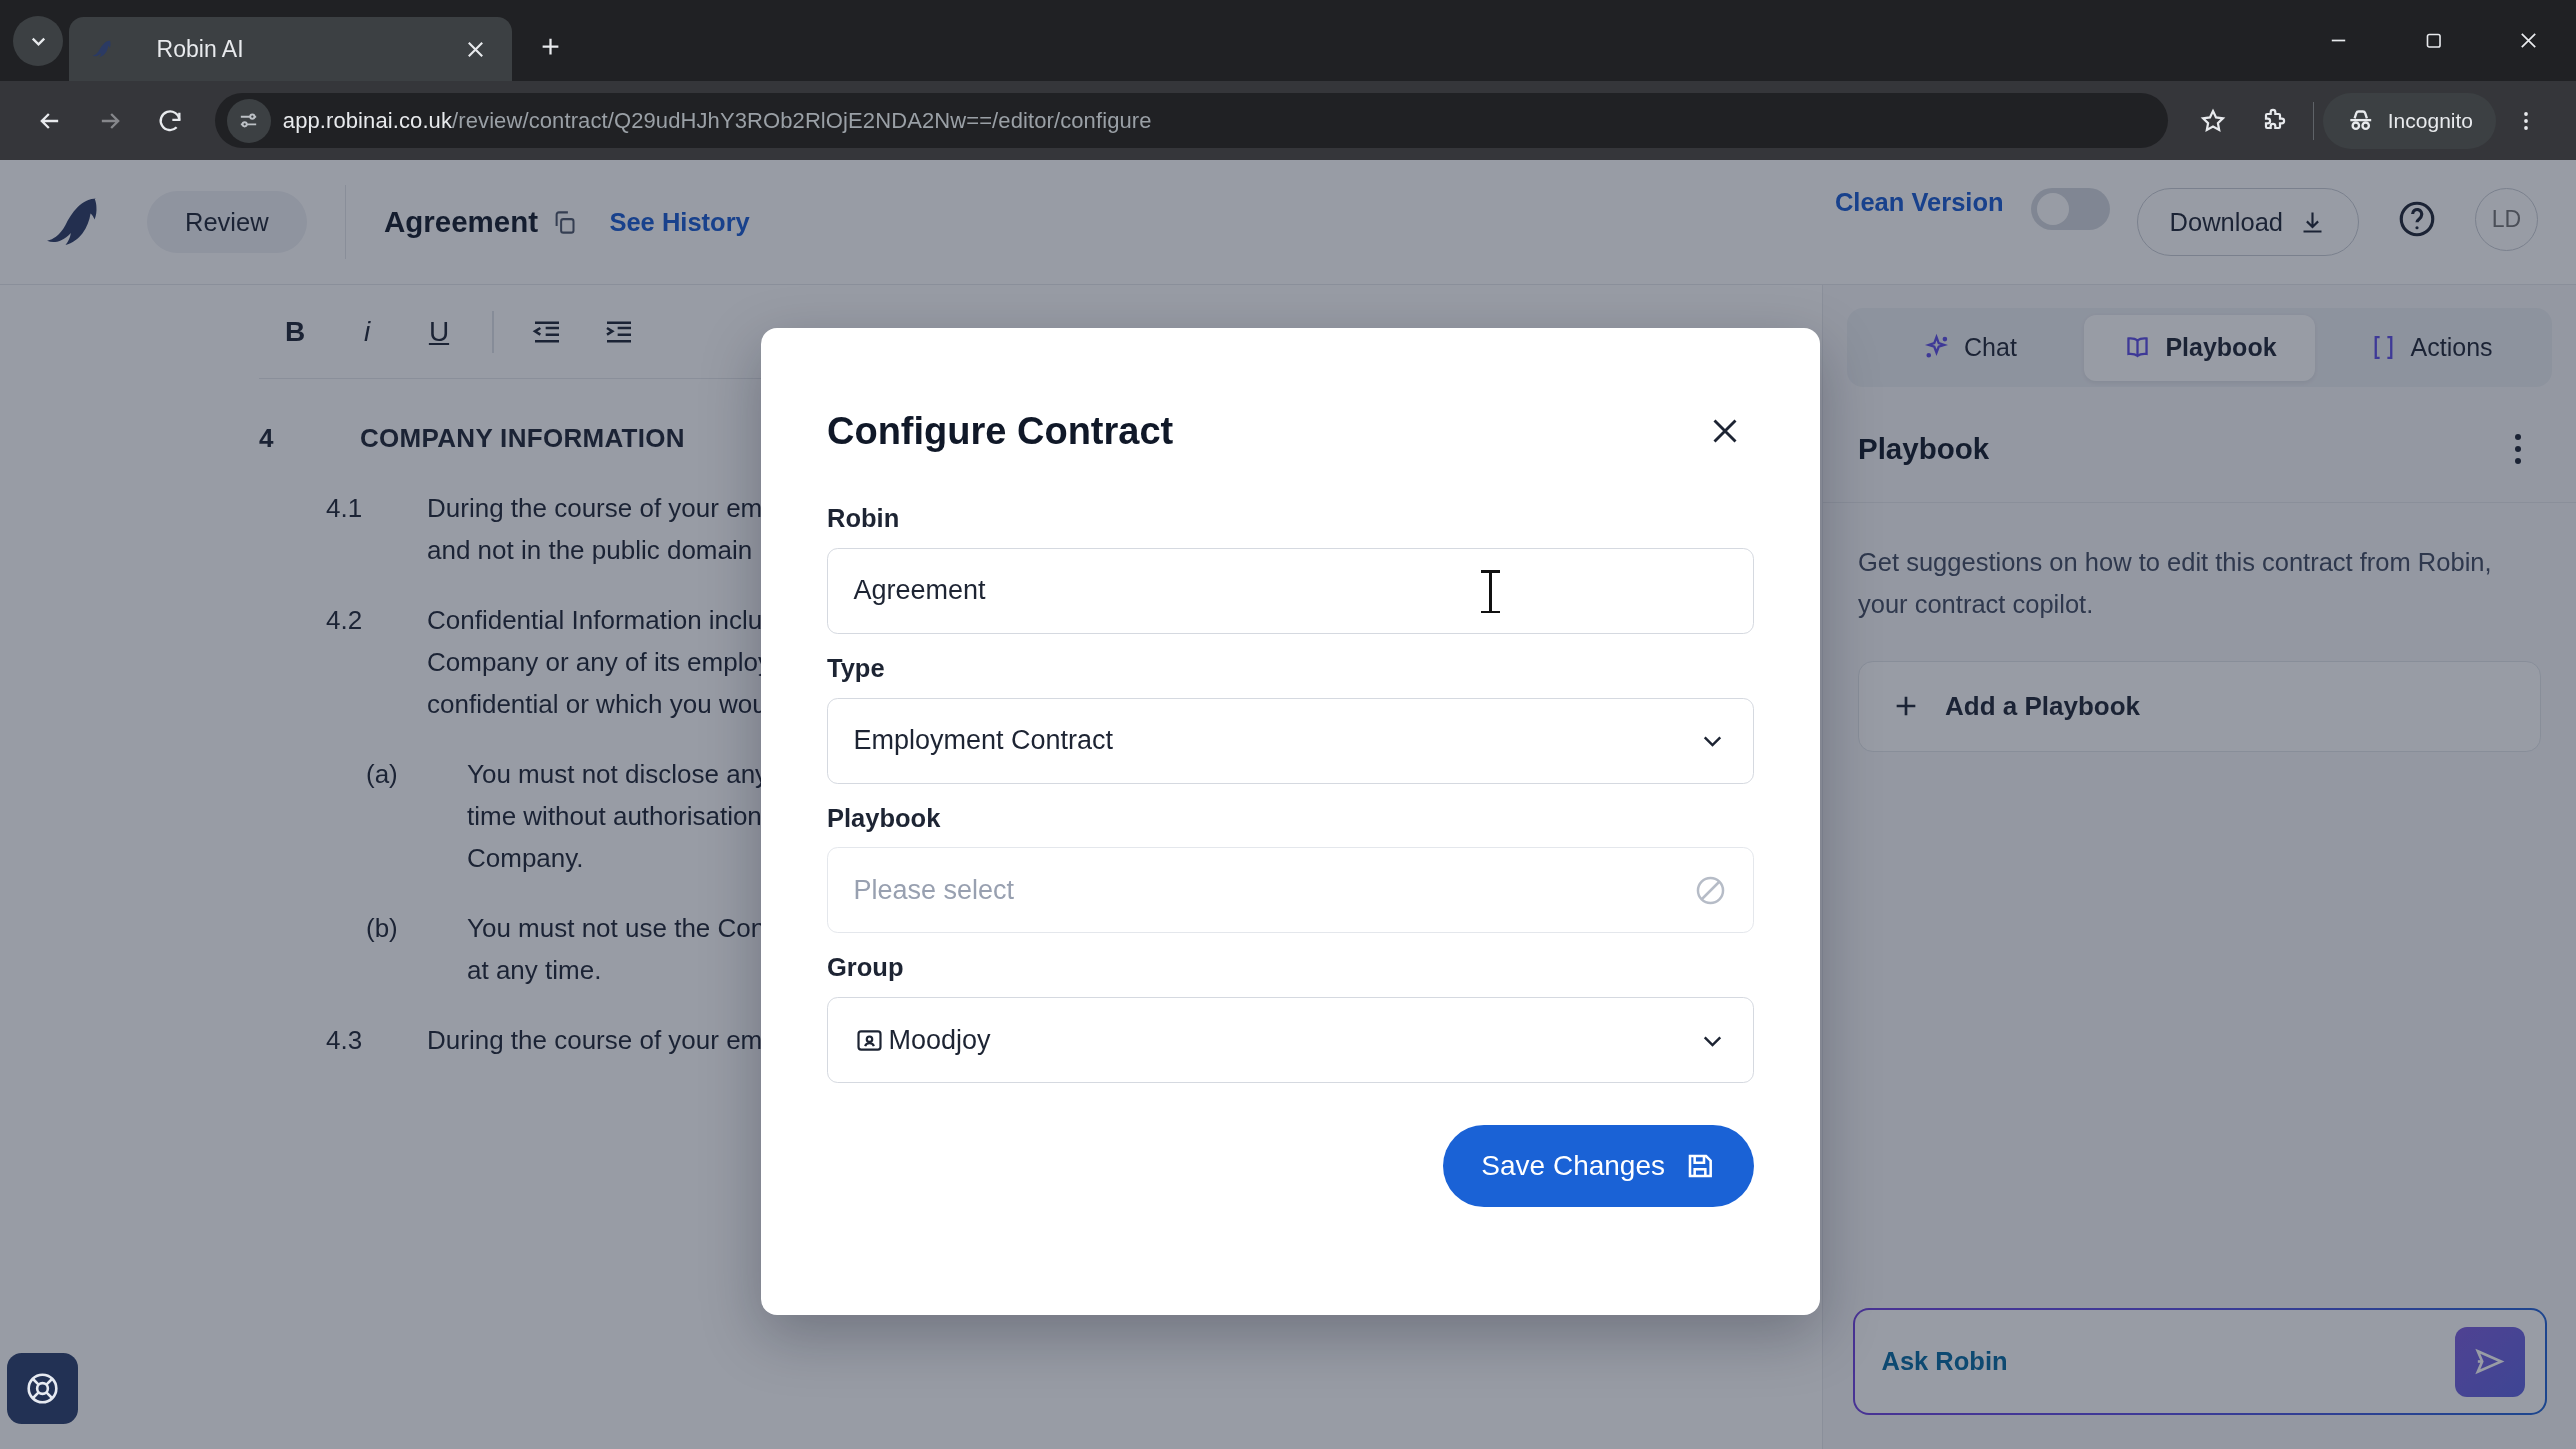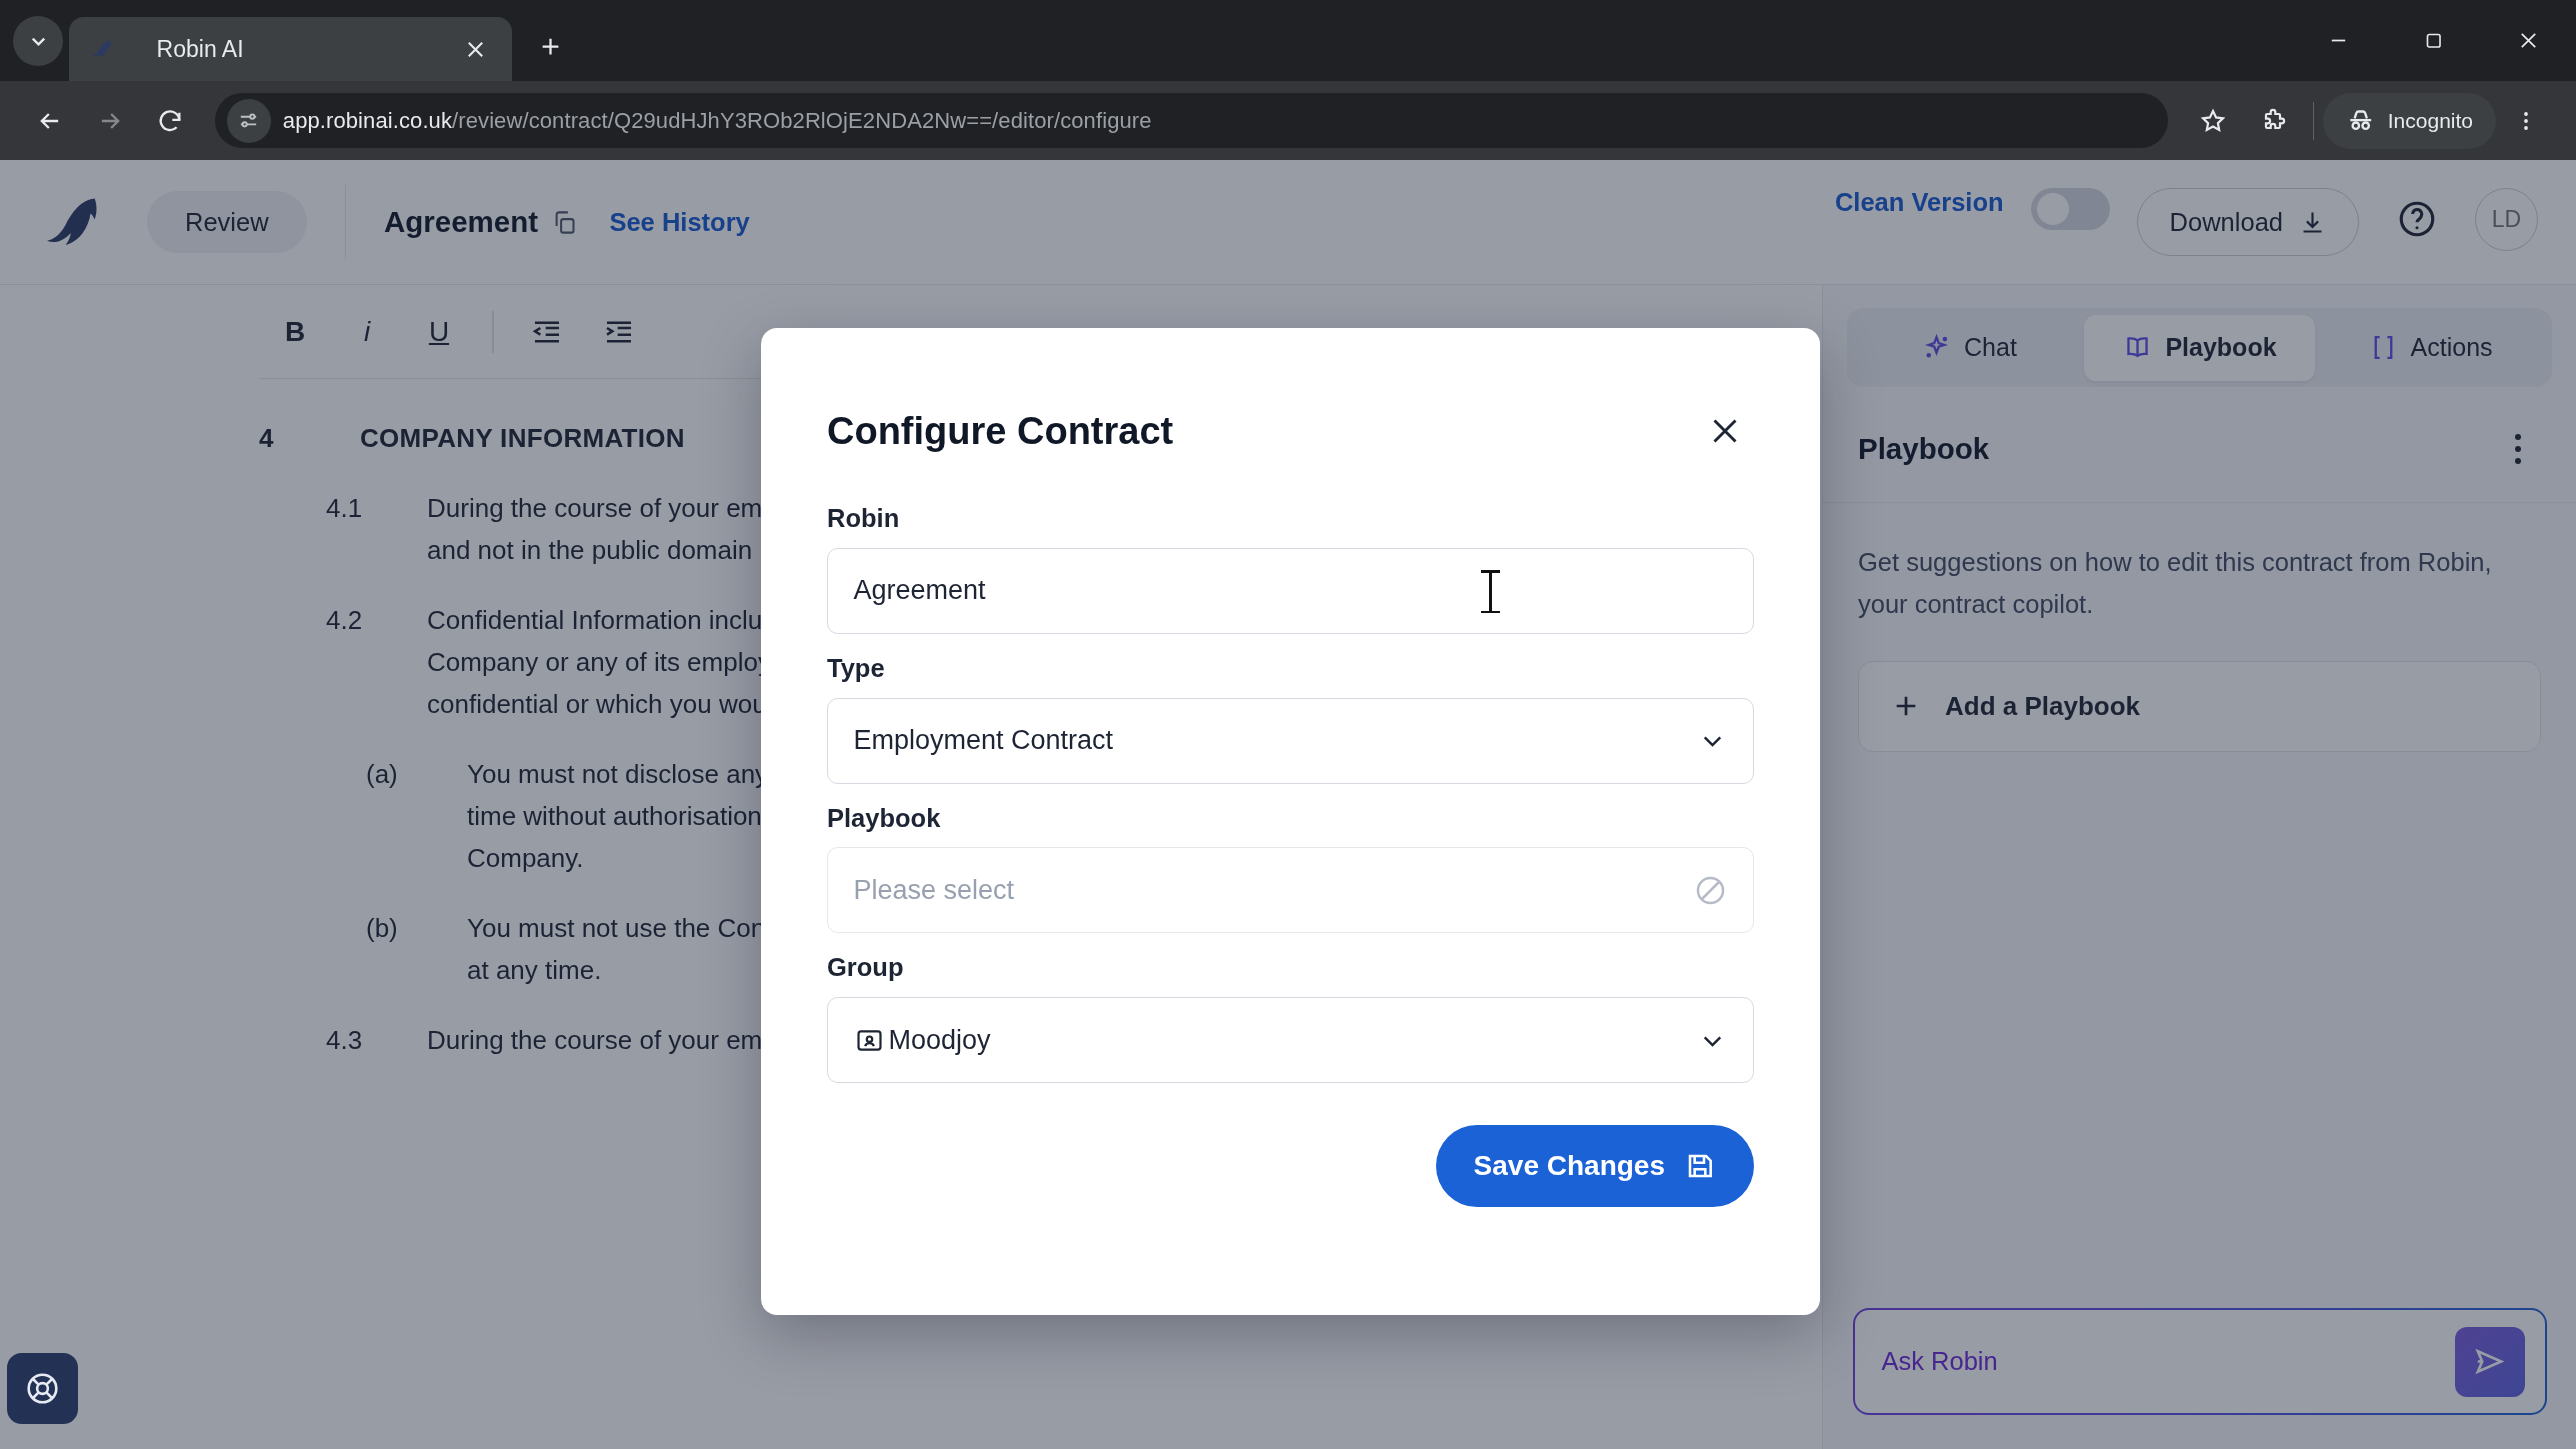--- a/index.html
+++ b/index.html
@@ -204,21 +204,21 @@
   }
   .ask-wrap { margin-top: auto; padding: 0 29.5px 35px 29.5px; }
   .ask-box {
     height: 107px; border-radius: 16px; padding: 2px;
     background: linear-gradient(100deg,#6f3fe0 0%,#5b4ce6 45%,#1e63d4 100%);
   }
   .ask-inner {
     width: 100%; height: 100%; border-radius: 14px; background: #fff;
     display: flex; align-items: center; padding: 0 20px 0 27px;
   }
-  .ask-ph { font-size: 25.5px; color: #6d28d9; flex: 1 1 auto; }
+  .ask-ph { font-size: 25.5px; color: #0369a1; flex: 1 1 auto; font-weight: bold; }
   .ask-send {
     width: 70px; height: 70px; border-radius: 12px;
     background: linear-gradient(135deg,#7b5bdd 0%,#5b63e0 100%);
     display: flex; align-items: center; justify-content: center; flex: 0 0 auto;
   }
 
   
   .support {
     position: absolute; left: 6.7px; bottom: 25.5px;
     width: 71px; height: 71px; border-radius: 14.8px; background: #223154;
@@ -262,21 +262,21 @@
   }
   .caret-i::before, .caret-i::after {
     content: ""; position: absolute; left: -8px; width: 19px; height: 2.7px; background: #111;
   }
   .caret-i::before { top: 0; }
   .caret-i::after { bottom: 0; }
   .save-row { display: flex; justify-content: flex-end; margin-top: 42px; }
   .save-btn {
     height: 82px; border-radius: 41px; background: #1a62d6;
     display: flex; align-items: center; gap: 19px; padding: 0 38px;
-    color: #fff; font-size: 28px; font-weight: 700;
+    color: #fff; font-size: 28px; font-weight: 400;
   }
 </style>
 </head>
 <body>
 
 <div class="browser">
 
   <div class="tabstrip">
     <div class="tab-list-btn">
       <svg width="23" height="23" viewBox="0 0 24 24" fill="none" stroke="currentColor" stroke-width="2.4">

